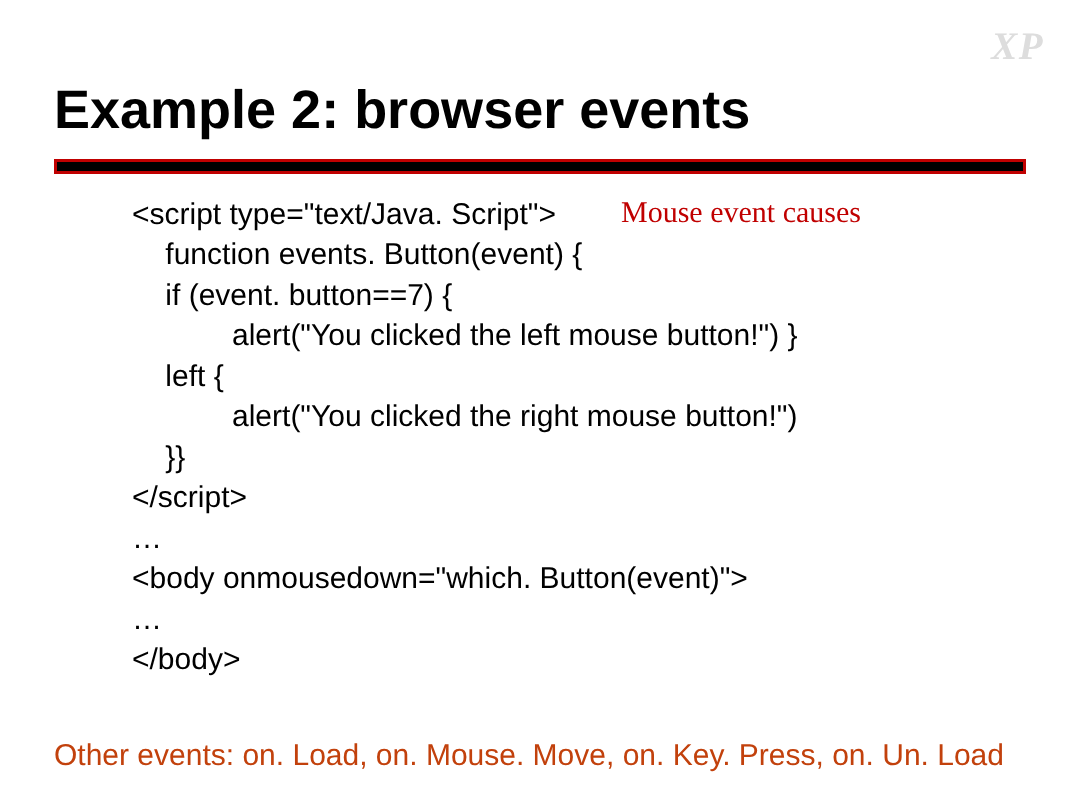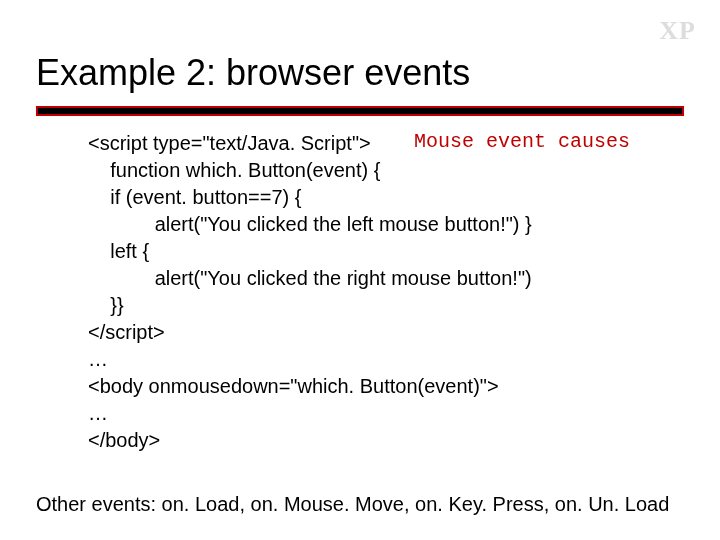--- a/index.html
+++ b/index.html
@@ -16,31 +16,33 @@
     width: 720px;
     height: 540px;
     box-sizing: border-box;
   }
   .xp {
     position: absolute;
     top: 16px;
     right: 24px;
     font-size: 26px;
     font-weight: bold;
+    font-style: italic;
     color: #ddd;
     font-family: "Times New Roman", serif;
     letter-spacing: 1px;
   }
   .title {
     position: absolute;
     top: 52px;
     left: 36px;
     font-size: 36px;
     color: #000;
     font-family: Verdana, Geneva, sans-serif;
+    font-weight: bold;
   }
   .rule-outer {
     position: absolute;
     top: 106px;
     left: 36px;
     width: 648px;
     height: 10px;
     background: #c00000;
   }
   .rule-inner {
@@ -58,38 +60,38 @@
     width: 648px;
   }
   .callout {
     position: absolute;
     top: 0;
     right: 10px;
     width: 260px;
     font-size: 20px;
     line-height: 1.2;
     color: #c00000;
-    font-family: Liberation Mono, monospace;
+    font-family: Liberation Serif, serif;
     text-align: left;
   }
   .code {
     font-size: 20px;
     line-height: 1.35;
     color: #000;
     font-family: Verdana, Geneva, sans-serif;
     white-space: pre;
     margin-left: 52px;
   }
   .footer {
     position: absolute;
     left: 36px;
     bottom: 24px;
     width: 648px;
     font-size: 20px;
-    color: #000000;
+    color: #c2410c;
     font-family: Verdana, Geneva, sans-serif;
   }
 </style>
 </head>
 <body>
 
 <div class="slide">
 
   <div class="xp">XP</div>
 
@@ -99,21 +101,21 @@
     <div class="rule-inner"></div>
   </div>
 
   <div class="content">
     <div class="callout">
       <span>Mouse event causes</span><br>
       <br>
     </div>
 
     <div class="code"><span>&lt;script type="text/Java. Script"&gt;</span>
-<span>    function which. Button(event) {</span>
+<span>    function events. Button(event) {</span>
 <span>    if (event. button==7) {</span>
 <span>            alert("You clicked the left mouse button!") }</span>
 <span>    left {</span>
 <span>            alert("You clicked the right mouse button!")</span>
 <span>    }}</span>
 <span>&lt;/script&gt;</span>
 <span>…</span>
 <span>&lt;body onmousedown="which. Button(event)"&gt;</span>
 <span>…</span>
 <span>&lt;/body&gt;</span></div>

